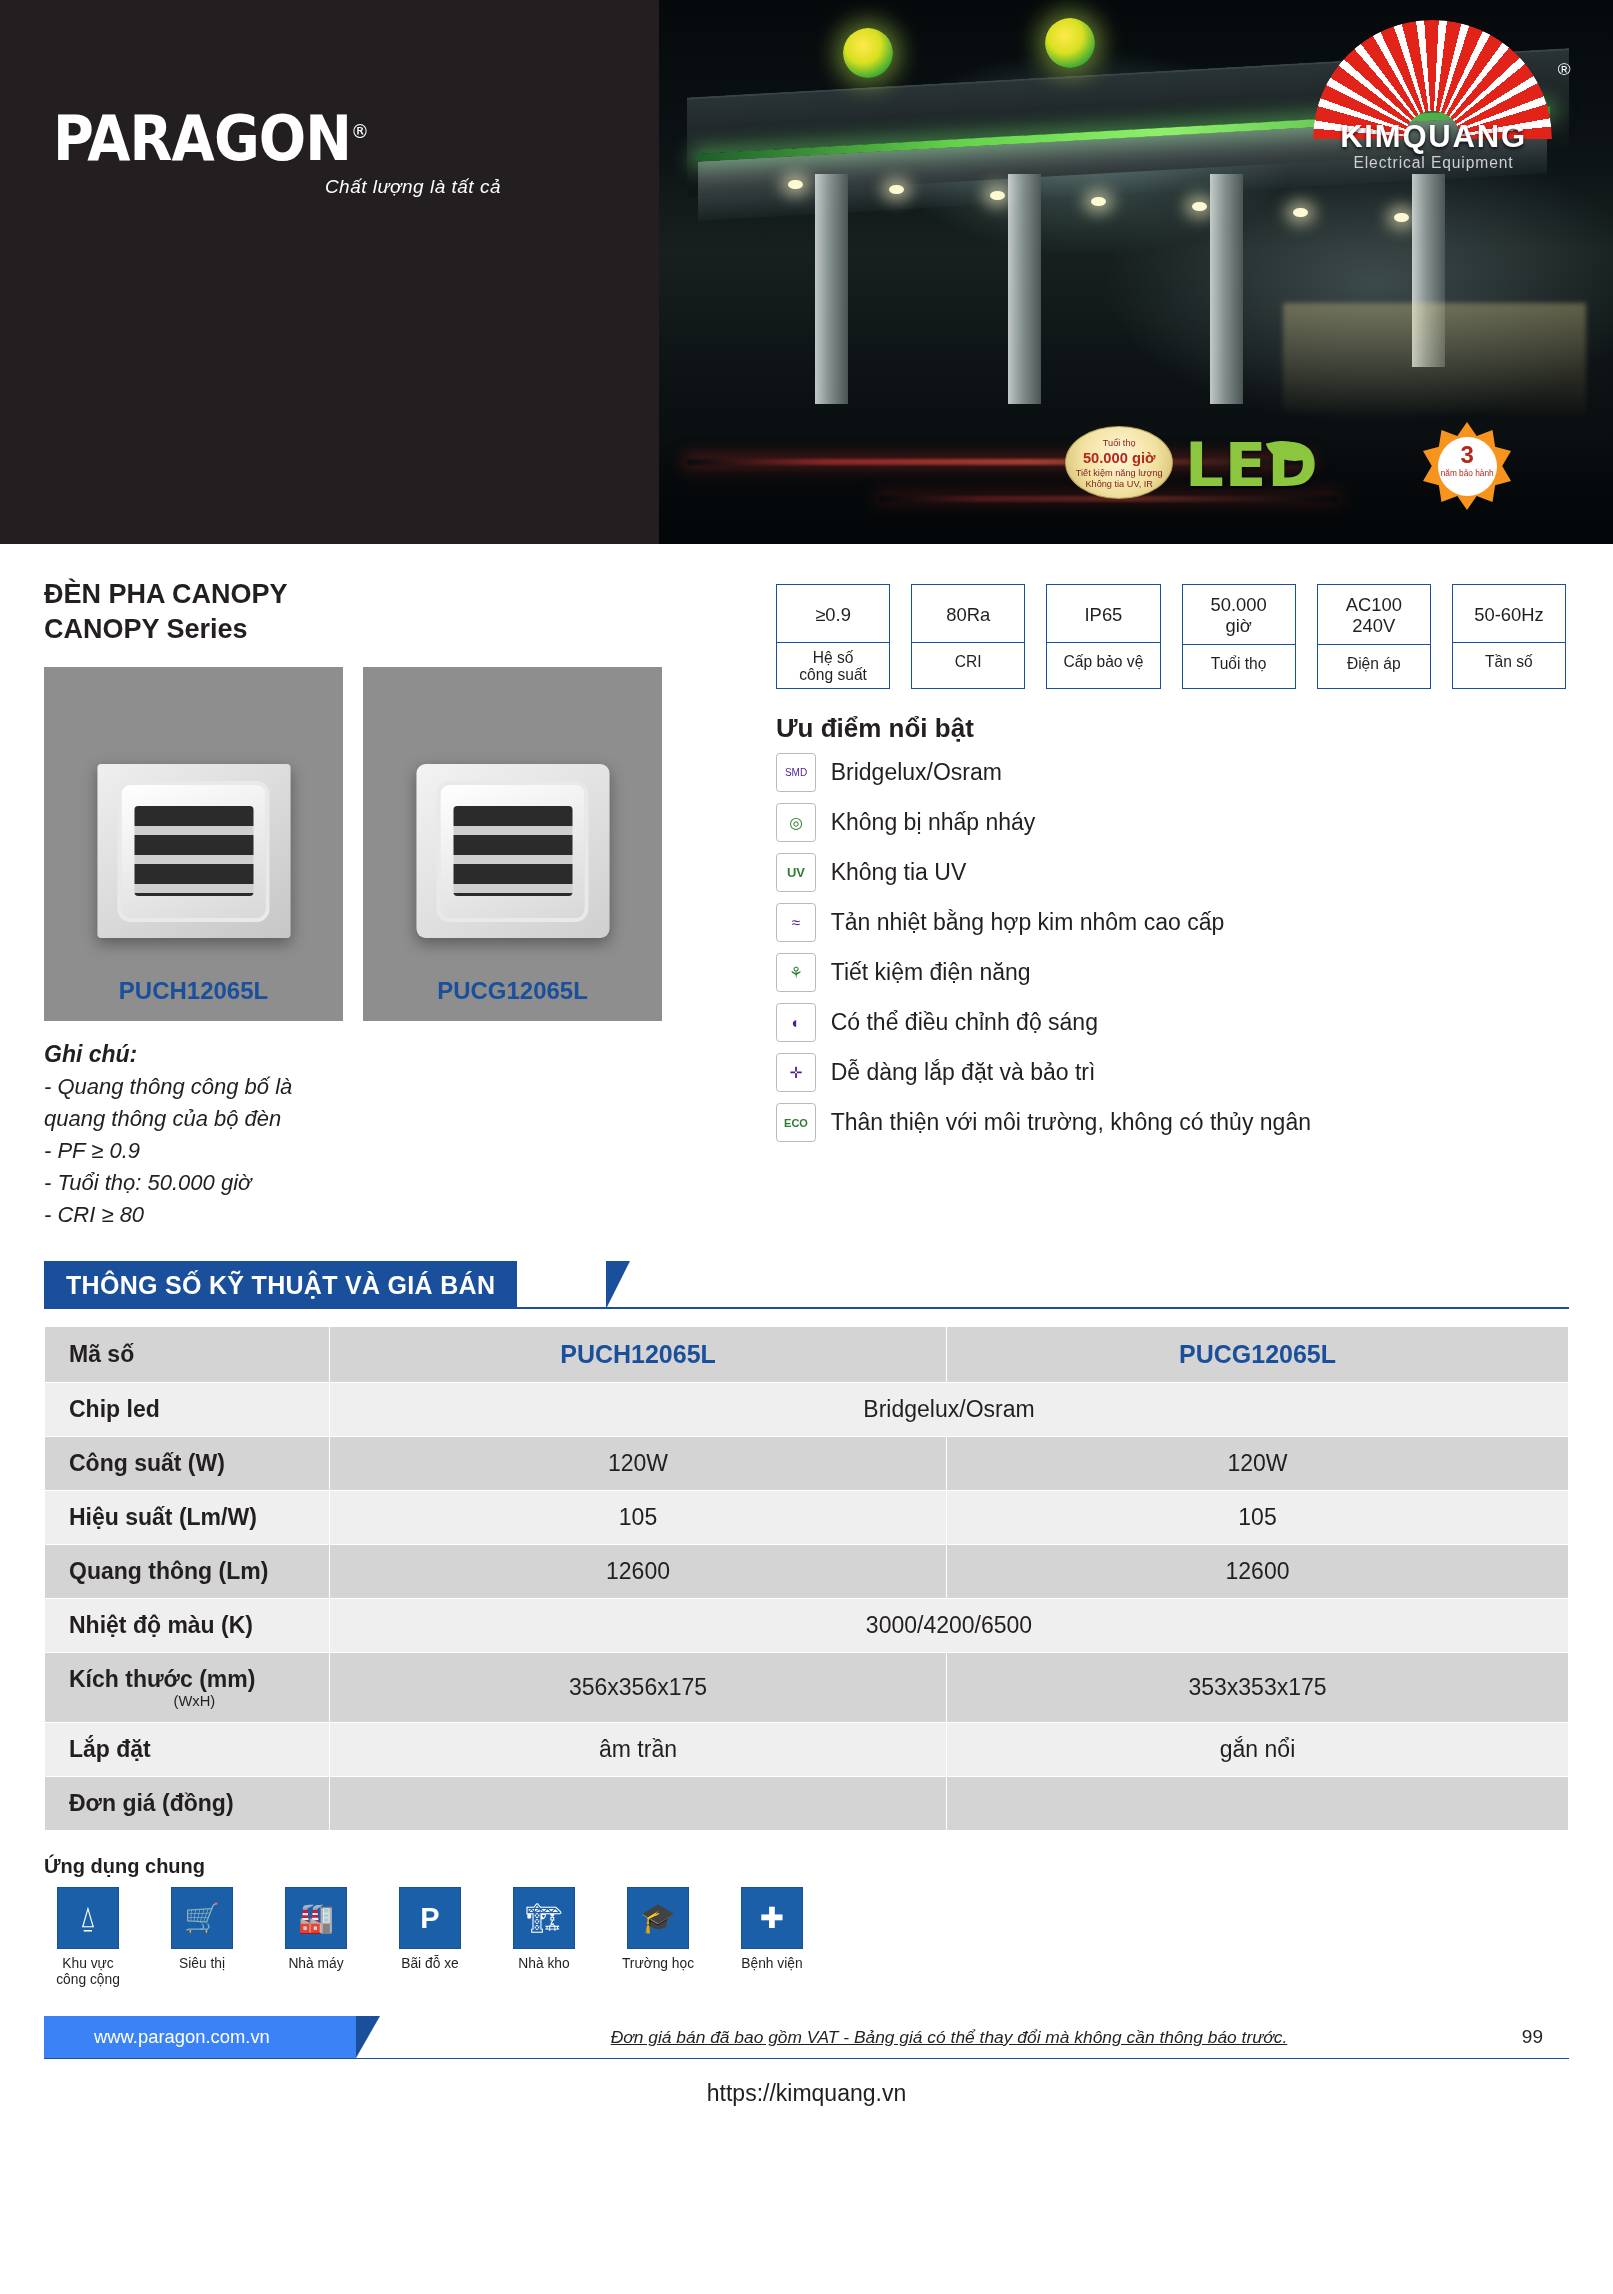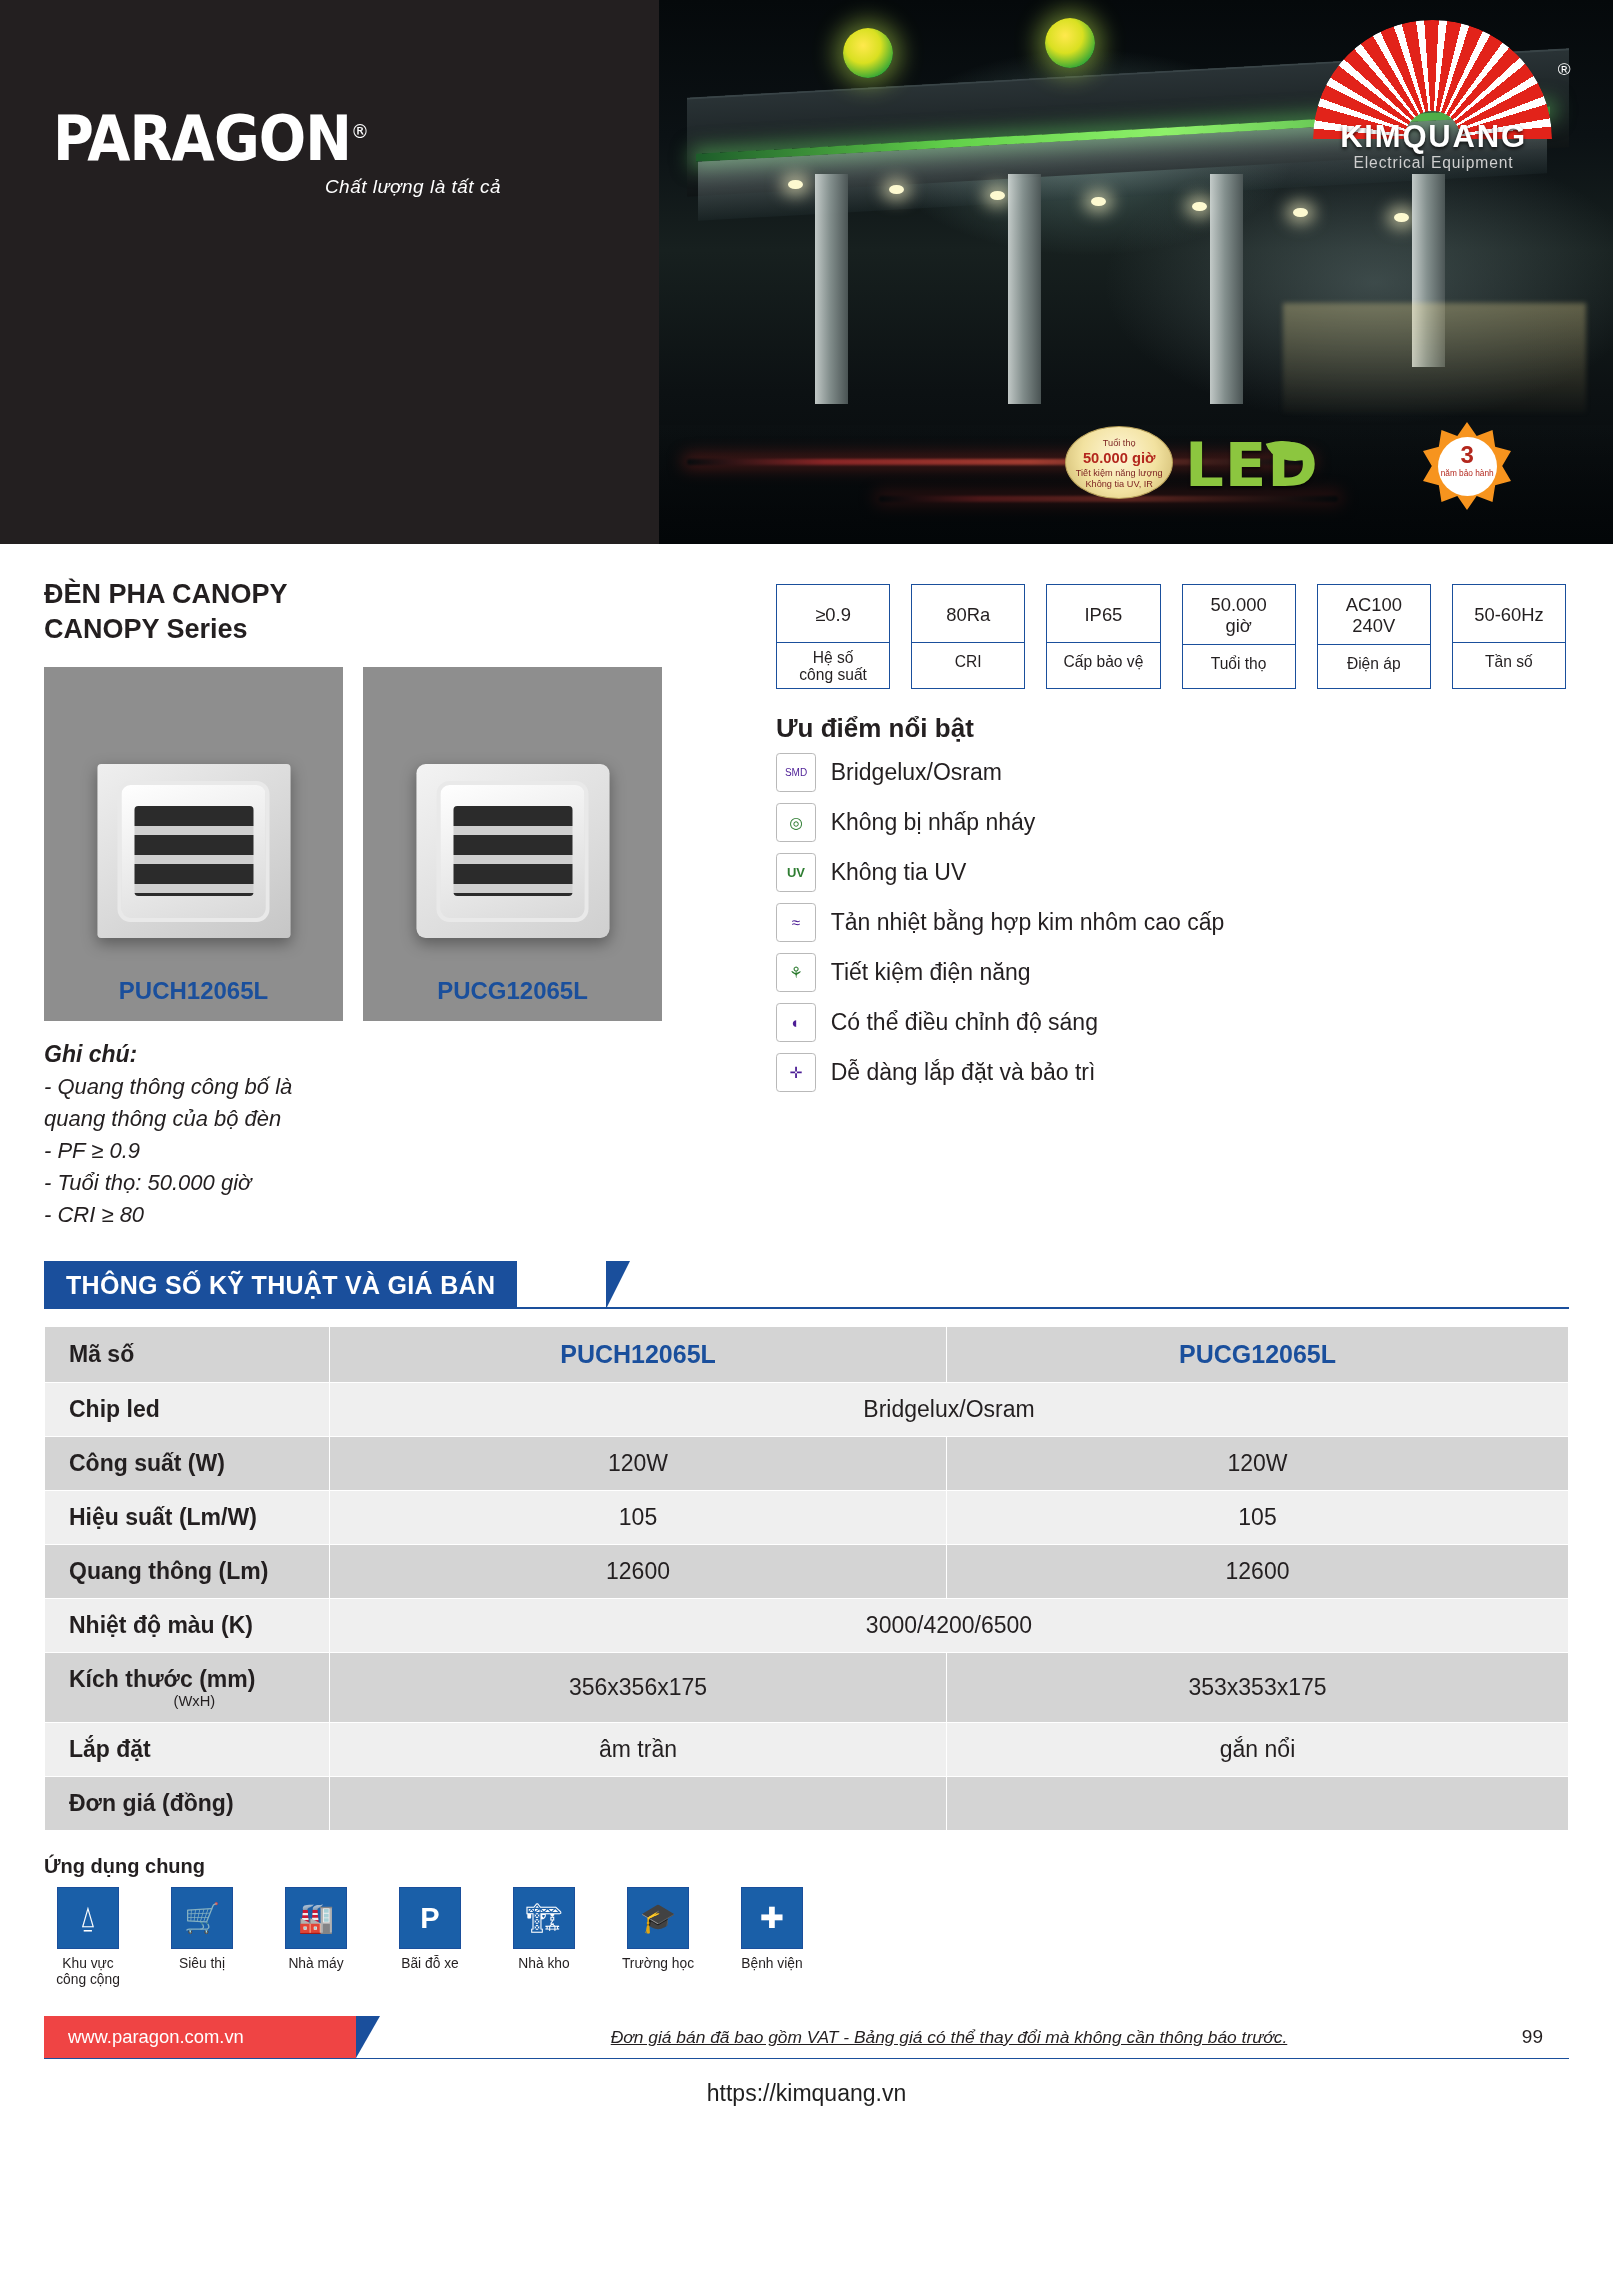--- a/index.html
+++ b/index.html
@@ -472,26 +472,26 @@
   
   .footer {
     position: relative;
     margin-top: 27.5px;
     height: 51px;
   }
   .footer-bar {
     position: absolute;
     left: 0; top: 0;
     width: 312px; height: 42px;
-    background: #ef4444;
+    background: #3b82f6;
     color: #fff;
     font-size: 18.4px;
     display: flex;
     align-items: center;
-    padding-left: 24px;
+    padding-left: 50px;
   }
   .footer-tip {
     position: absolute;
     left: 312px; top: 0;
     width: 0; height: 0;
     border-top: 42px solid #1a4f9c;
     border-right: 24px solid transparent;
   }
   .footer-note {
     position: absolute;
@@ -696,20 +696,26 @@
           <div class="feat-icon blue">
               <span>◐</span>
             </div>
           <div class="feat-text">Có thể điều chỉnh độ sáng</div>
         </div>
         <div class="feature">
           <div class="feat-icon blue">
               <span>✛</span>
             </div>
           <div class="feat-text">Dễ dàng lắp đặt và bảo trì</div>
+        </div>
+        <div class="feature">
+          <div class="feat-icon">
+              <span style="font-size:11px;font-weight:bold">ECO</span>
+            </div>
+          <div class="feat-text">Thân thiện với môi trường, không có thủy ngân</div>
         </div>
       </div>
     </div>
 
     <div class="bar-wrap">
       <div class="bar-line"></div>
       <div class="bar-blue">THÔNG SỐ KỸ THUẬT VÀ GIÁ BÁN</div>
       <div class="bar-tip" style="left:562px;"></div>
     </div>
 

